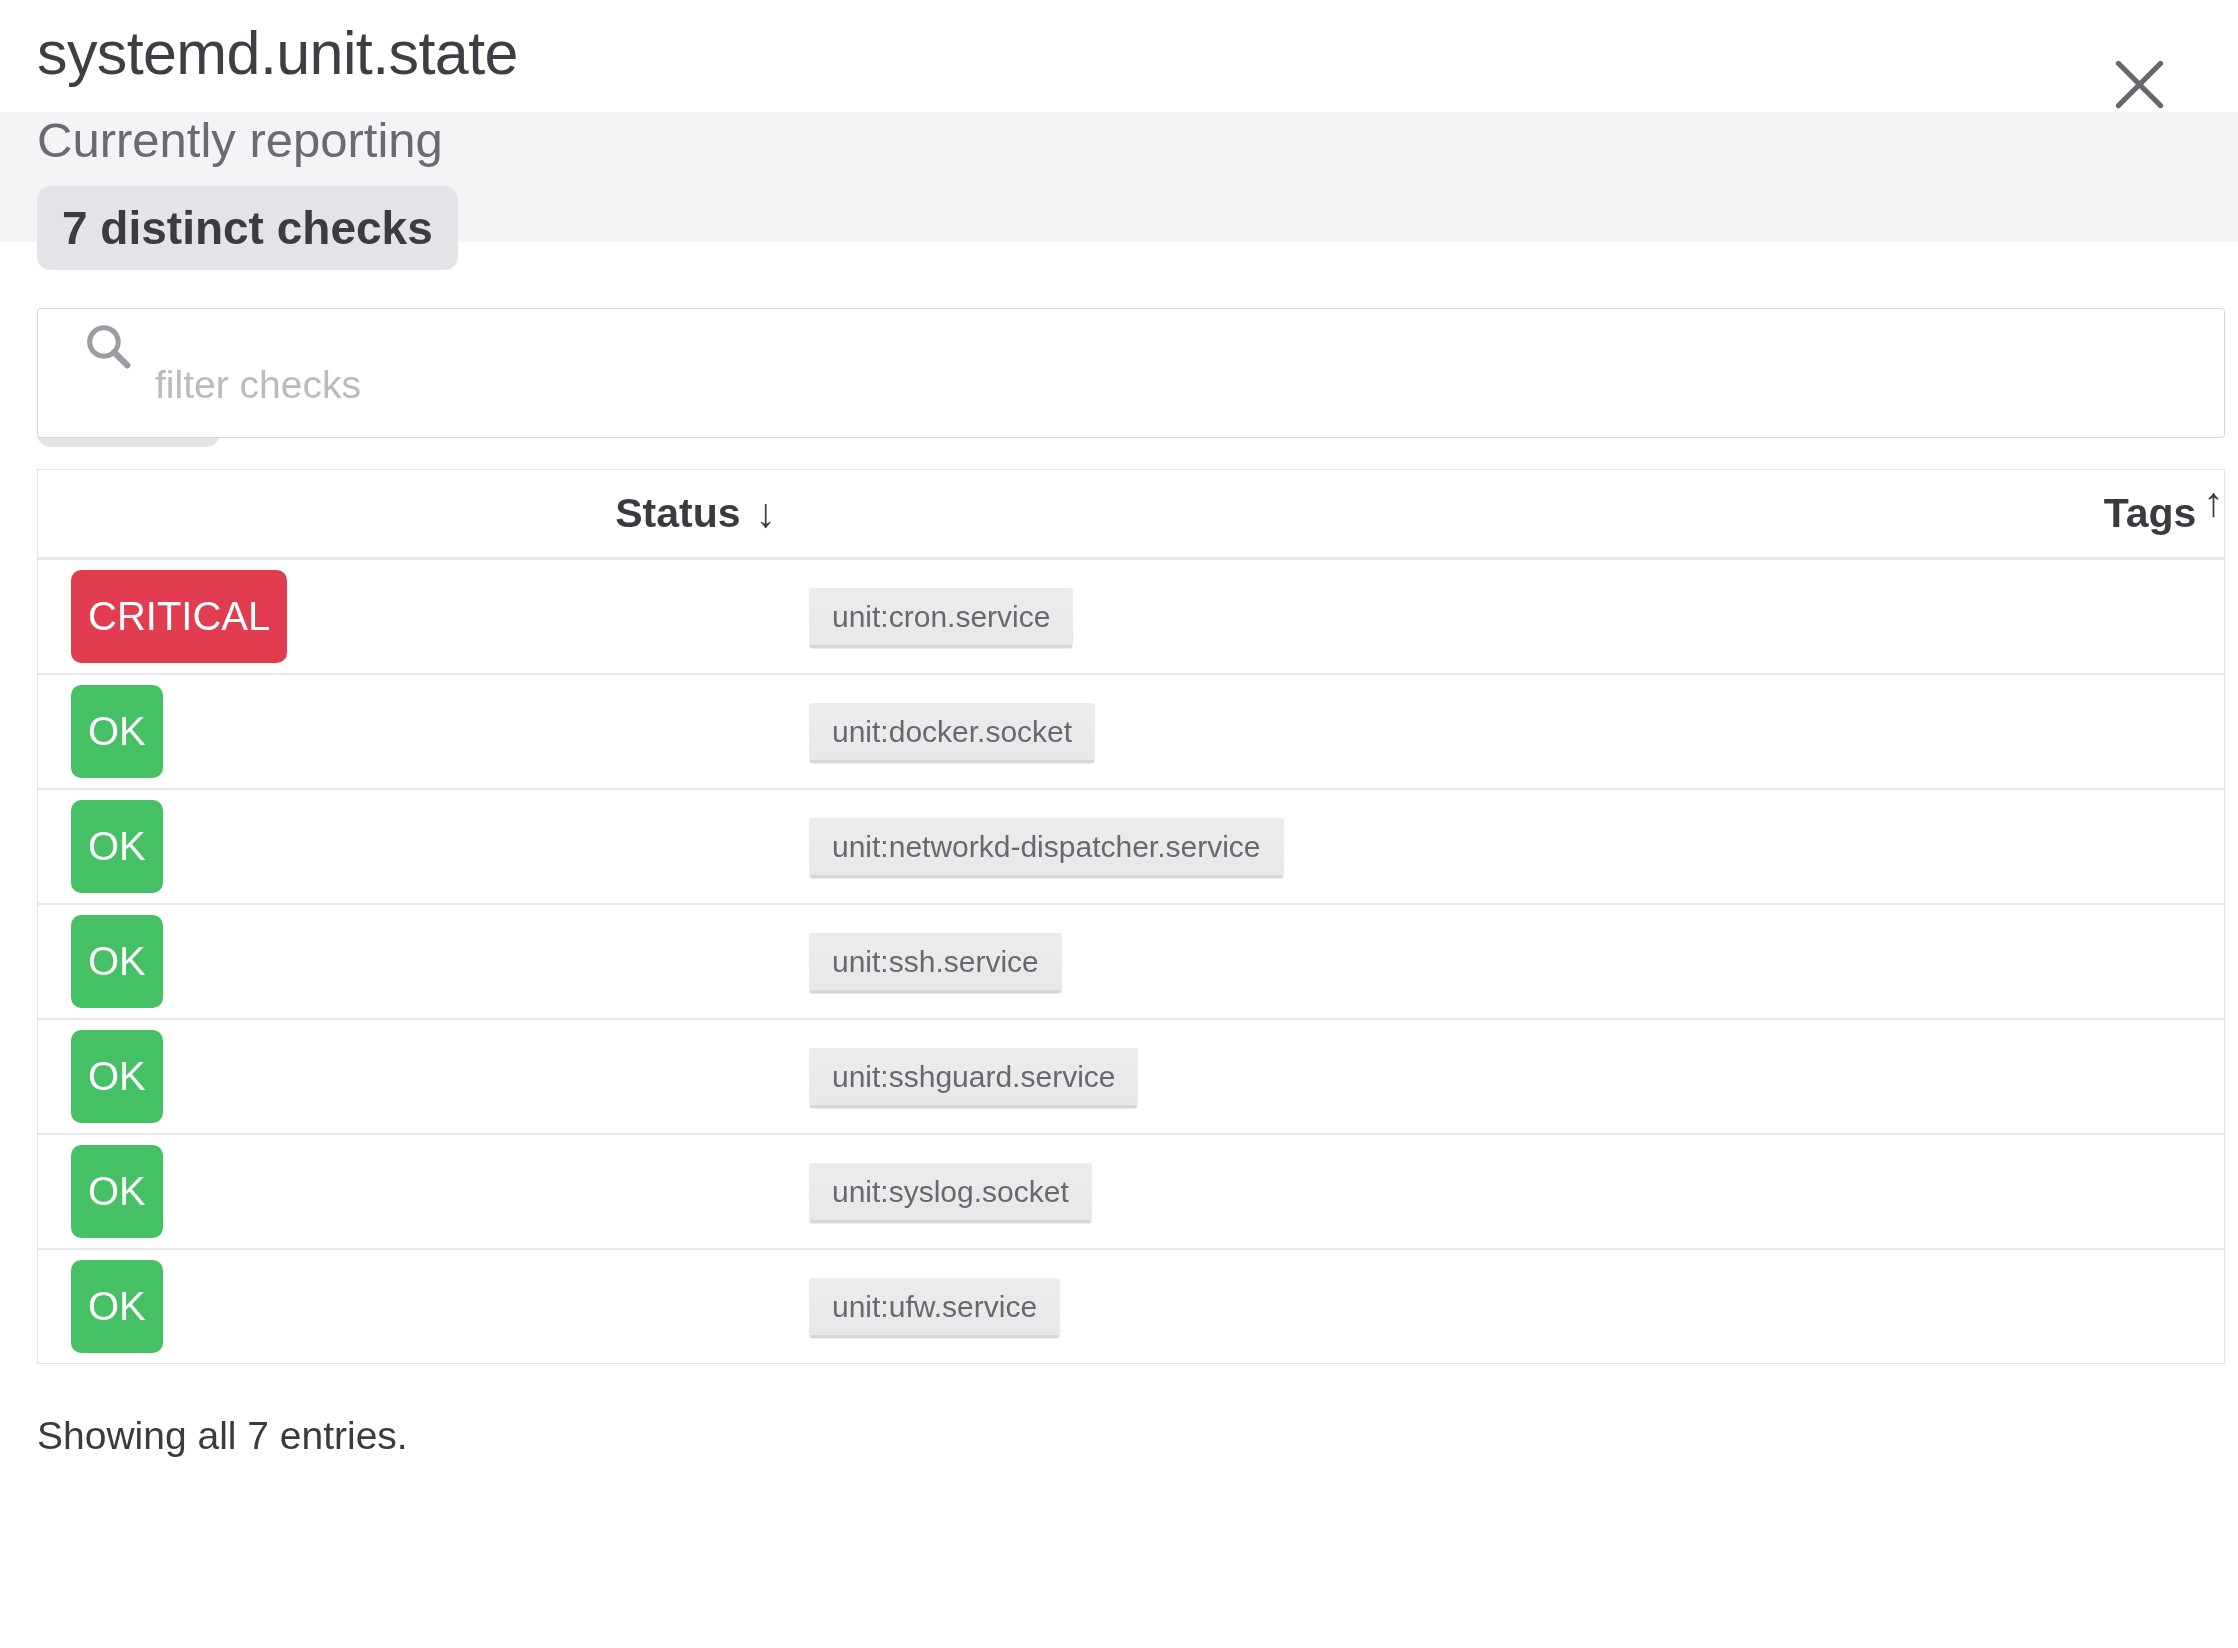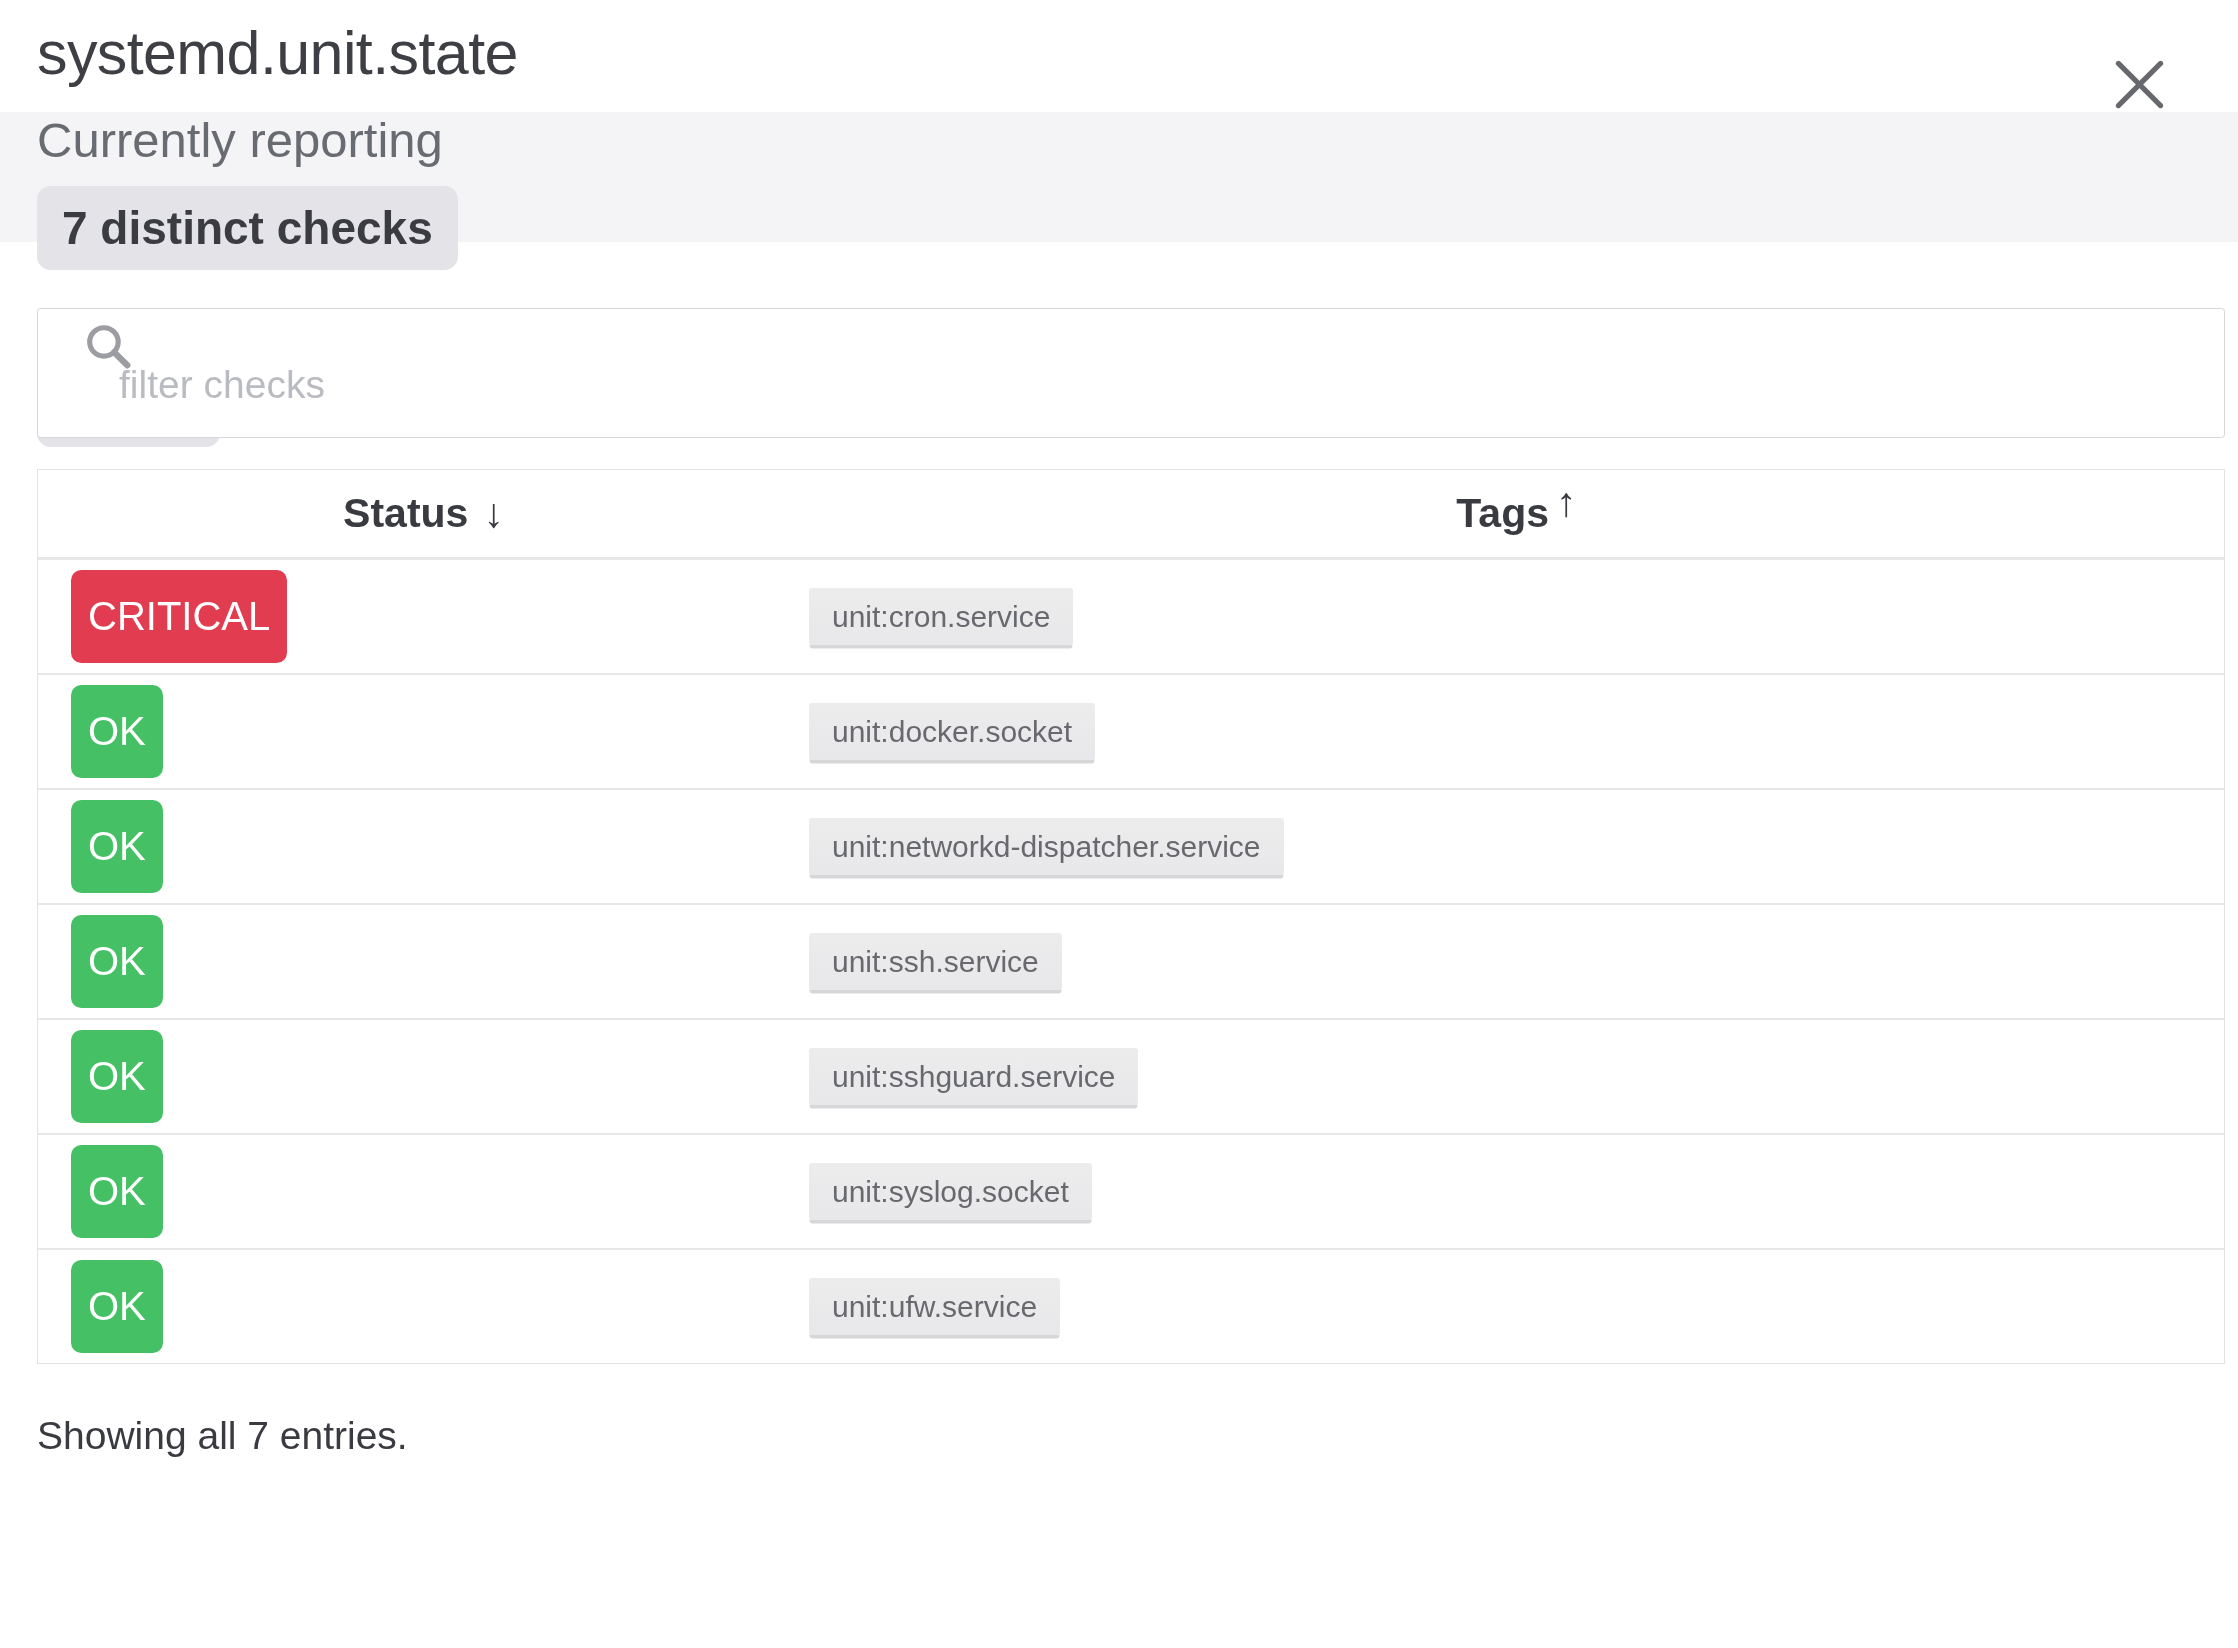--- a/index.html
+++ b/index.html
@@ -84,21 +84,21 @@
   .filter-wrap {
     position: relative;
     margin-top: 66px;
   }
   .filter-input {
     width: 100%;
     box-sizing: border-box;
     height: 130px;
     border: 1.7px solid #d6d6da;
     border-radius: 3.4px;
-    padding: 23px 23px 0 81px;
+    padding: 23px 23px 0 117px;
     font-family: "Liberation Sans", "DejaVu Sans", sans-serif;
     font-size: 39px;
     color: #3e3f45;
     outline: none;
     background: #ffffff;
   }
   .filter-input::placeholder { color: #b9bbc1; opacity: 1; }
   .search-icon {
     position: absolute;
     left: 47px;
@@ -110,21 +110,21 @@
   
   .checks-table {
     margin-top: 31px;
     width: 100%;
     border-collapse: separate;
     border-spacing: 0;
     border: 1.7px solid #e3e3e7;
   }
   .checks-table th {
     height: 87px;
-    text-align: center;
+    text-align: right;
     padding: 0 0 0 33px;
     font-size: 41px;
     font-weight: 700;
     color: #3a3b41;
     border-bottom: 3.4px solid #e7e7ea;
     white-space: nowrap;
   }
   .checks-table th.col-status { width: 705px; }
   .sort-arrow {
     font-weight: 400;

